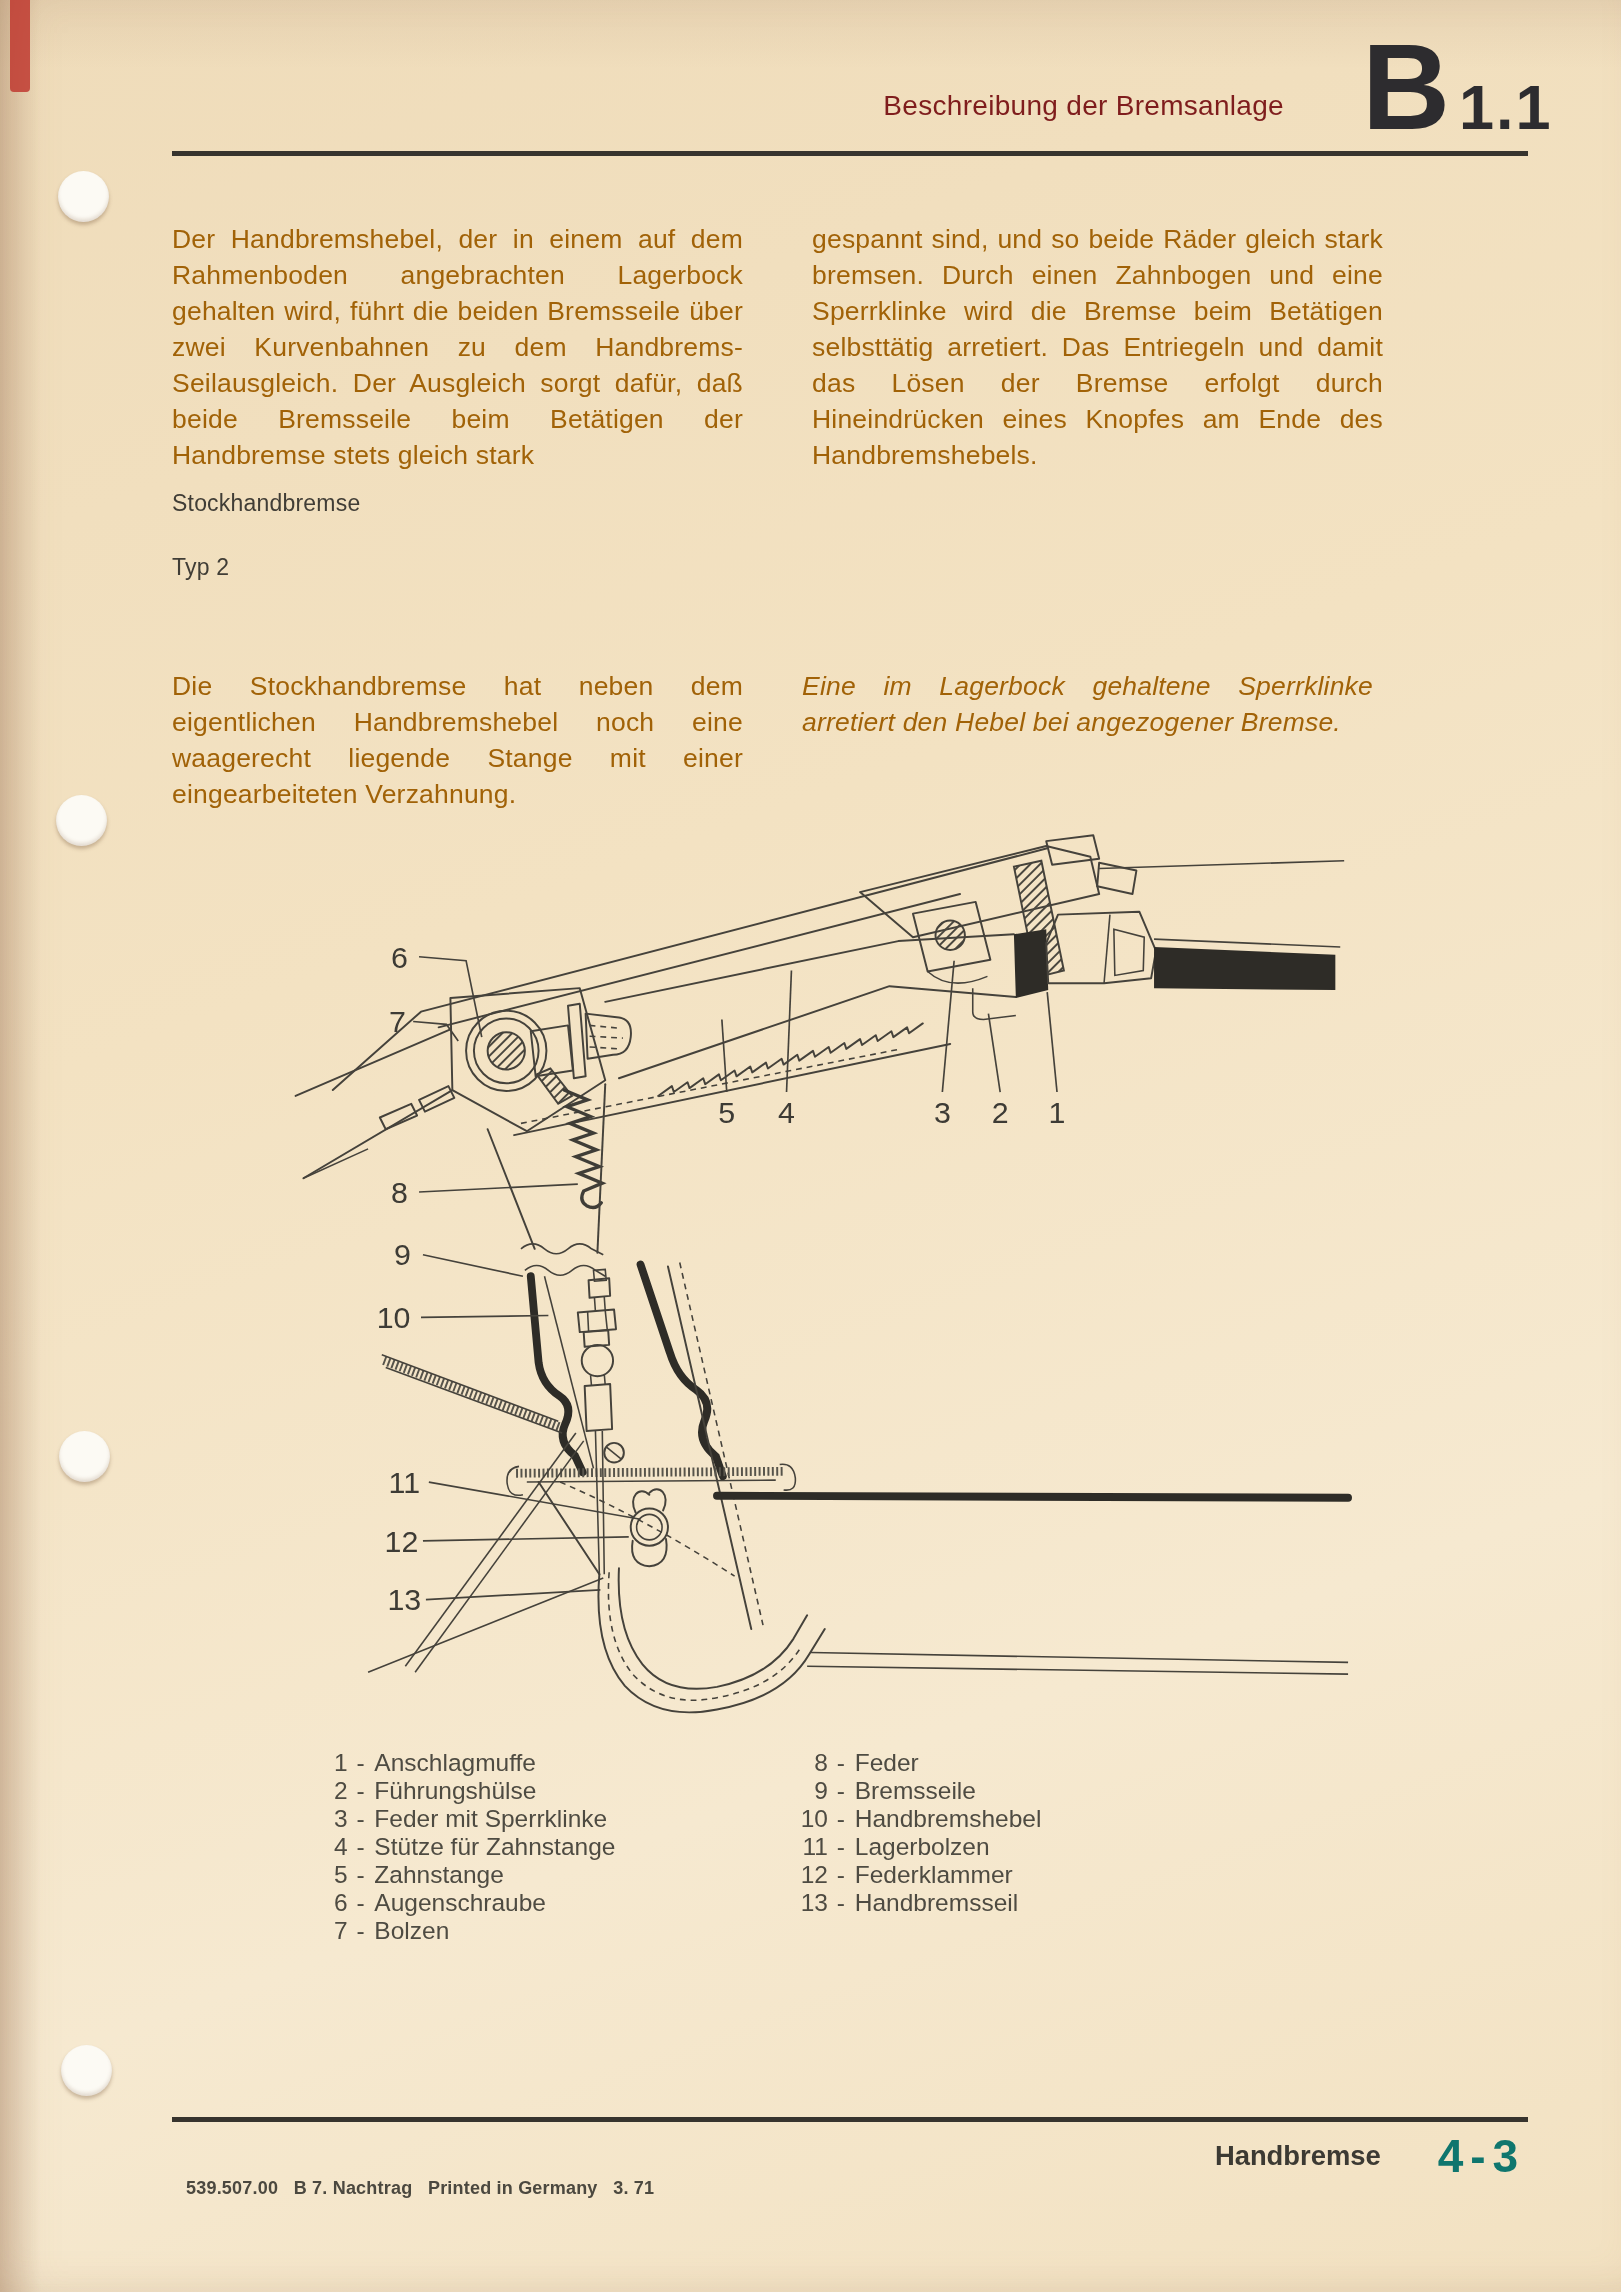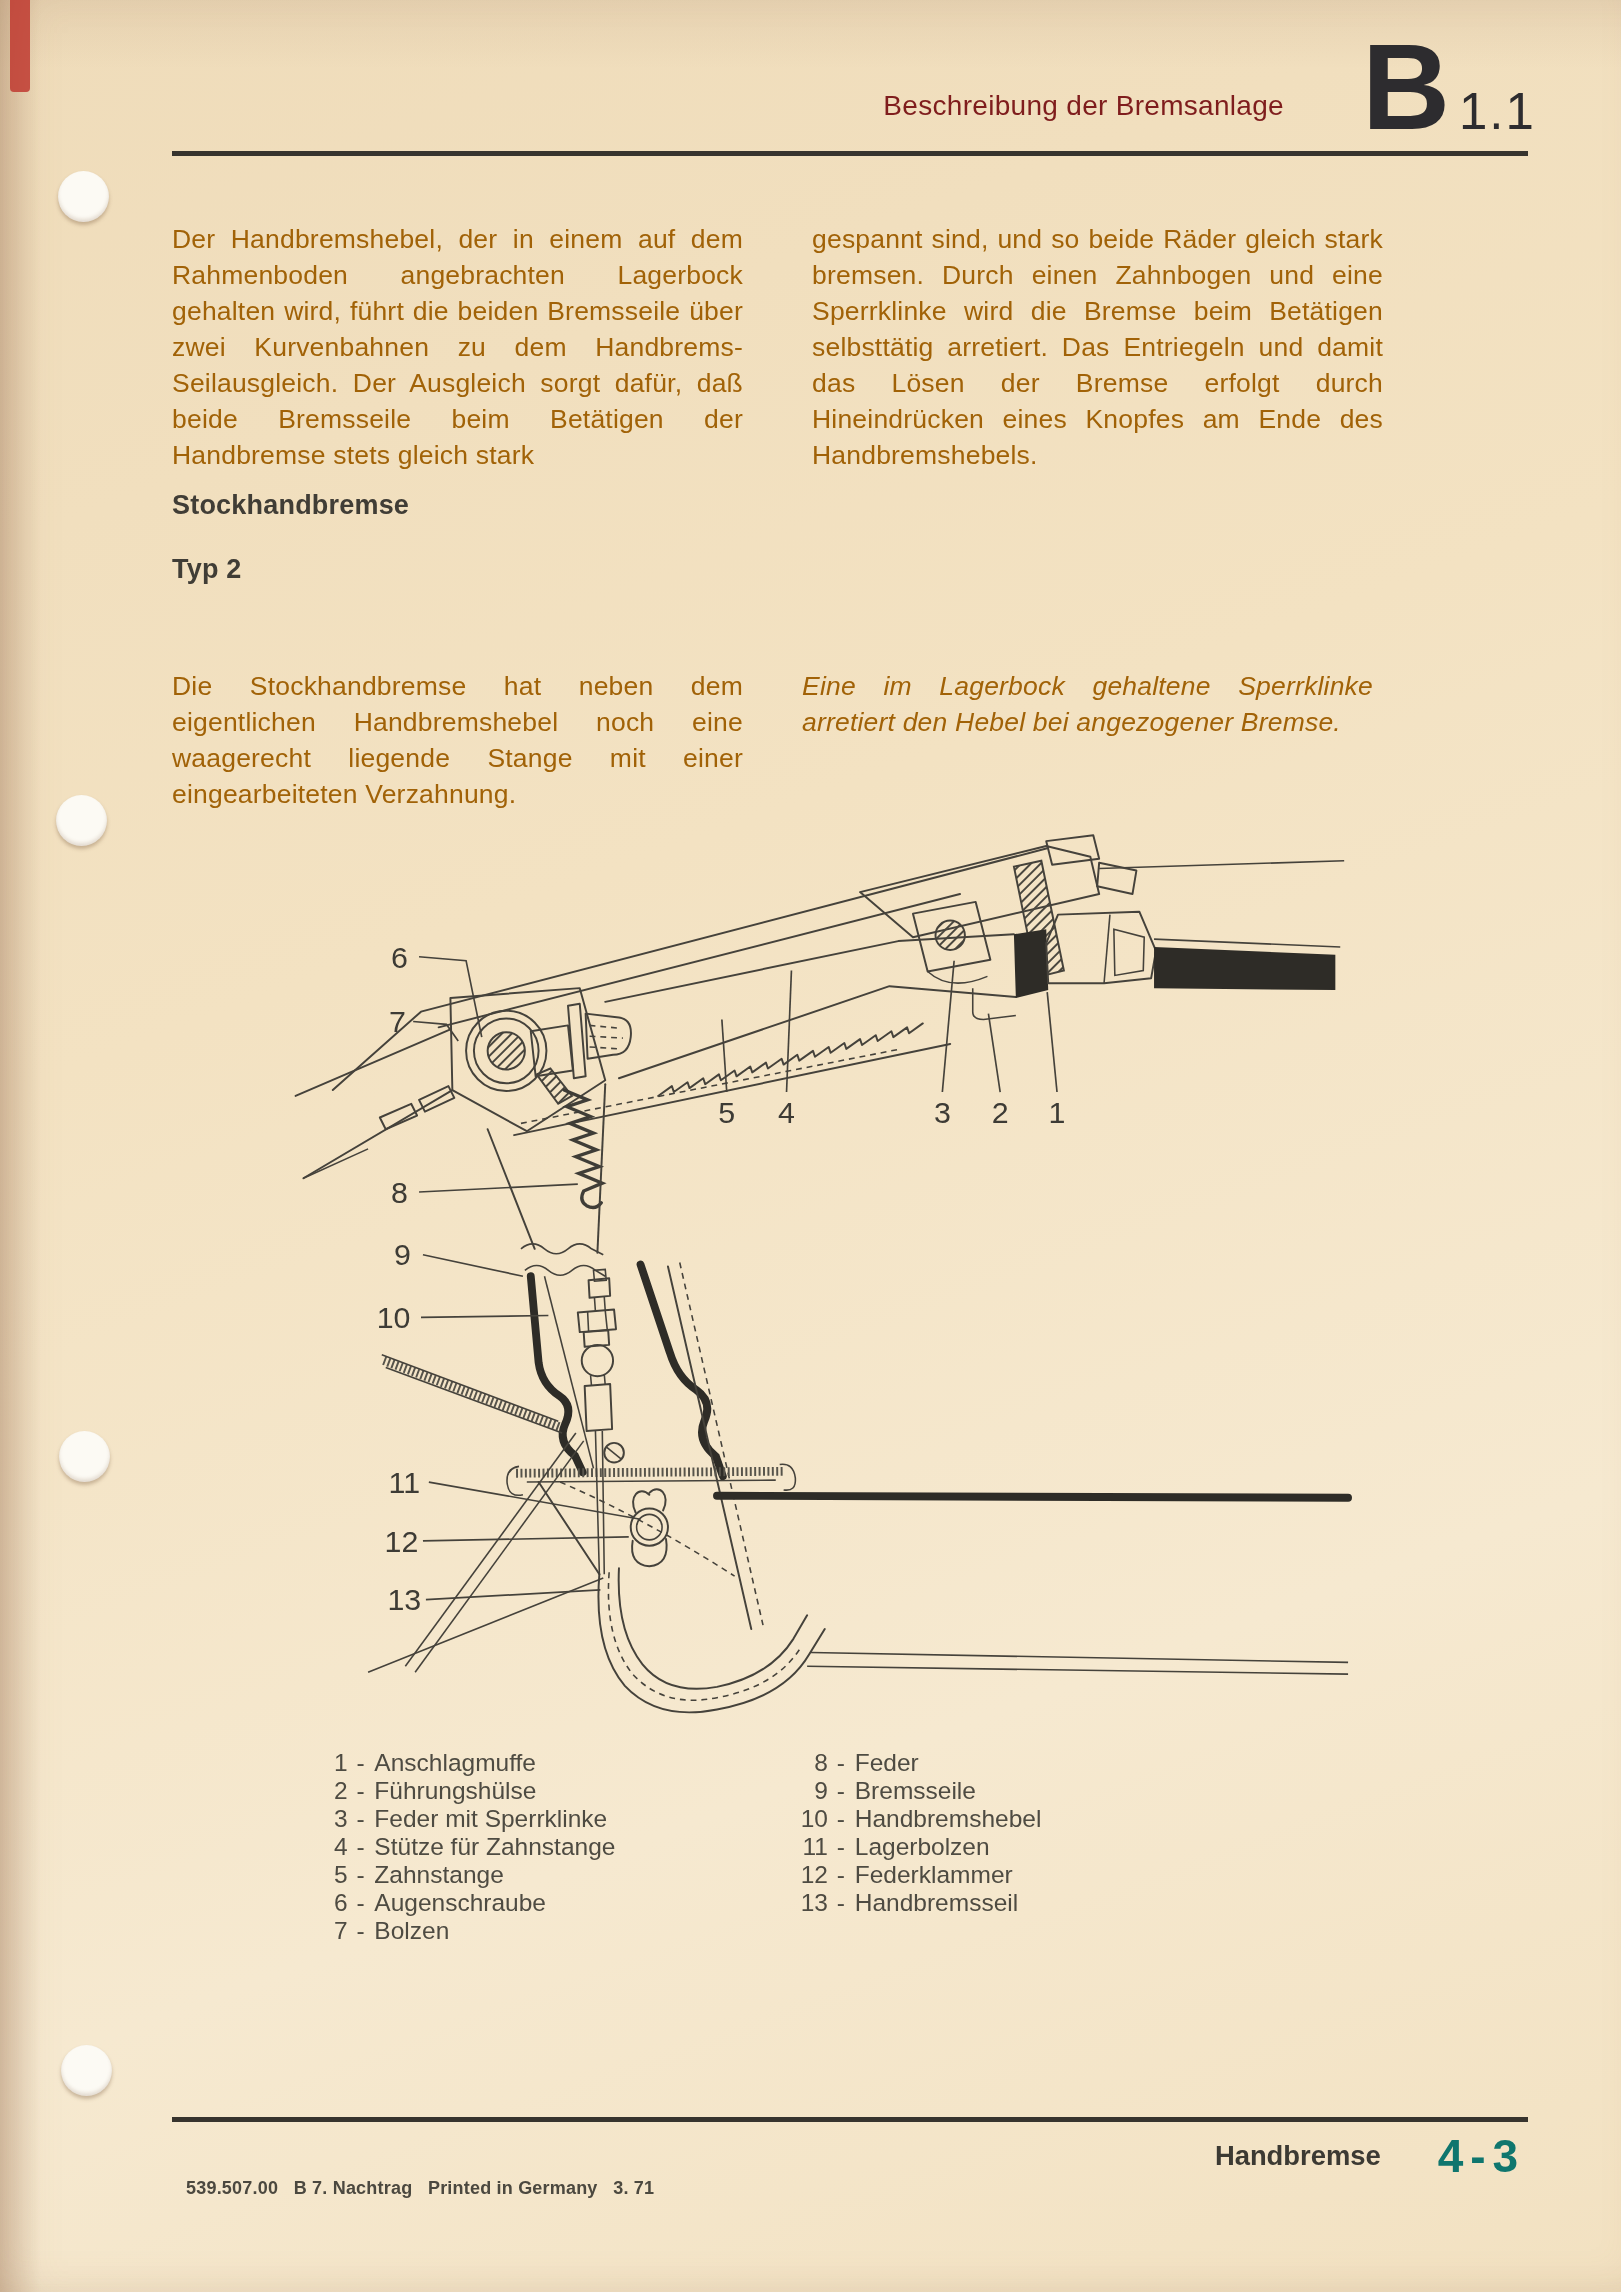--- a/index.html
+++ b/index.html
@@ -17,23 +17,23 @@
                inset 0 -23.5px 49px -29px rgba(150,110,80,.18);}
   .corner-mark{position:absolute;left:9.8px;top:0;width:20.6px;height:92px;
     background:#bf3a30;opacity:.85;border-radius:0 0 3.9px 3.9px;}
   .hole{position:absolute;width:51px;height:51px;border-radius:50%;
     background:#fcfaf4;
     box-shadow:0 2.9px 3.9px rgba(120,90,60,.35), inset 0 -2.9px 3.9px rgba(120,90,60,.18);}
   .rule{position:absolute;left:172px;width:1356px;height:4.9px;background:#37342e;}
   .header-title{position:absolute;top:90px;right:337px;font-size:28px;color:#7f1d1d;letter-spacing:0.3px;}
   .header-code{position:absolute;left:1362px;top:33px;display:flex;align-items:baseline;color:#2d2c2f;}
   .code-letter{font-size:122px;font-weight:bold;line-height:108px;}
-  .code-num{font-size:51px;font-weight:normal;margin-left:8.8px;letter-spacing:2px;}
+  .code-num{font-size:63px;font-weight:bold;margin-left:8.8px;letter-spacing:2px;}
   .para{position:absolute;width:571px;text-align:justify;font-size:26.5px;line-height:36px;letter-spacing:0.2px;color:#a16207;}
-  .heading{position:absolute;font-size:27px;font-weight:bold;color:#403d36;letter-spacing:0.2px;}
+  .heading{position:absolute;font-size:23px;font-weight:normal;color:#403d36;letter-spacing:0.2px;}
   .diagram{position:absolute;left:274px;top:833px;width:1078px;height:912px;}
   svg text{font-family:"Liberation Sans",sans-serif;fill:#3d3b35;font-size:31px;}
   .d-ln{stroke:#45423b;stroke-width:2;fill:none;stroke-linejoin:round;stroke-linecap:round;}
   .d-thin{stroke:#45423b;stroke-width:1.6;fill:none;}
   .d-thick{stroke:#2e2c27;stroke-width:8;fill:none;stroke-linecap:round;}
   .d-band{stroke:#57544b;stroke-width:9;fill:none;stroke-dasharray:2 2.5;}
   .d-dash{stroke:#45423b;stroke-width:1.6;fill:none;stroke-dasharray:6 5;}
   .d-lead{stroke:#45423b;stroke-width:1.7;fill:none;}
   .d-fill{fill:#2e2c27;stroke:none;}
   .d-hatch{fill:url(#hx);stroke:#45423b;stroke-width:2;}

